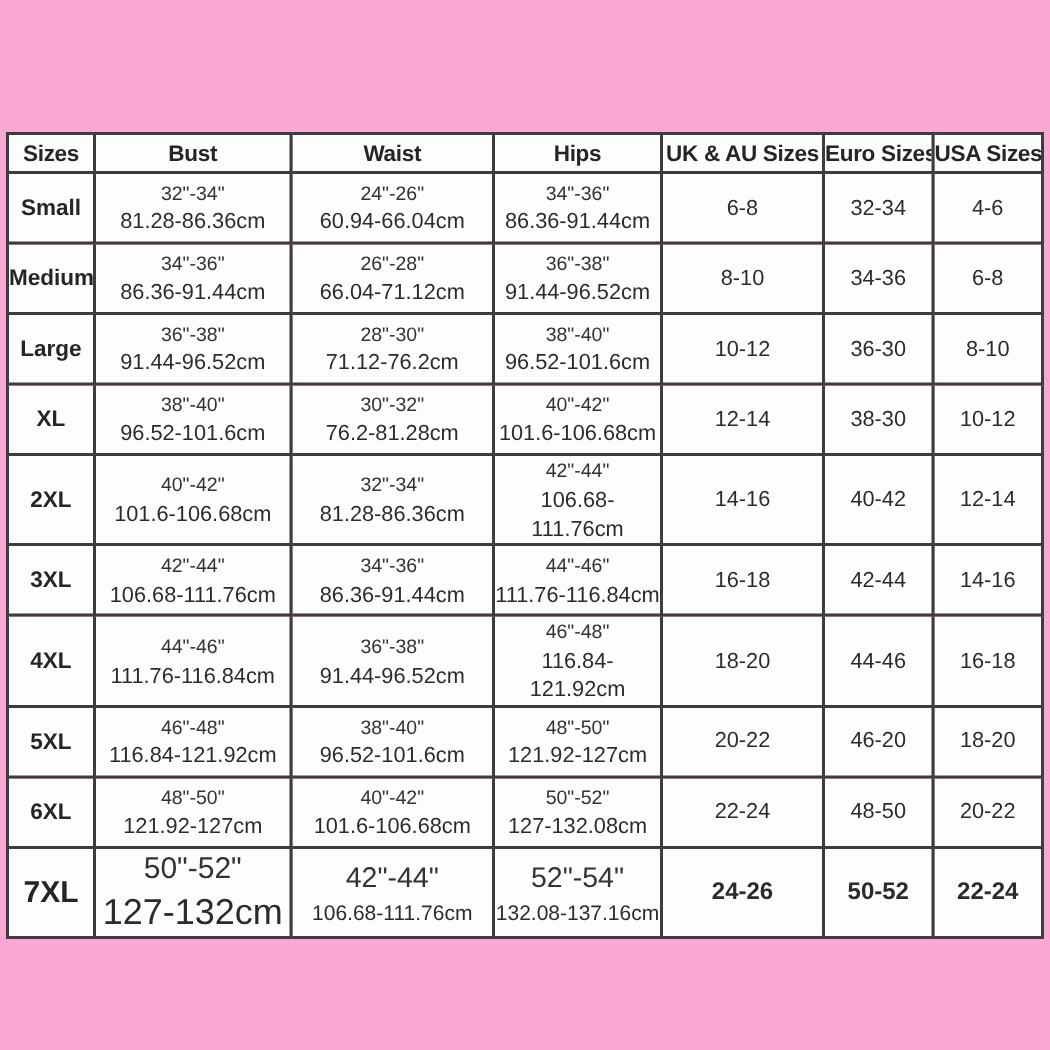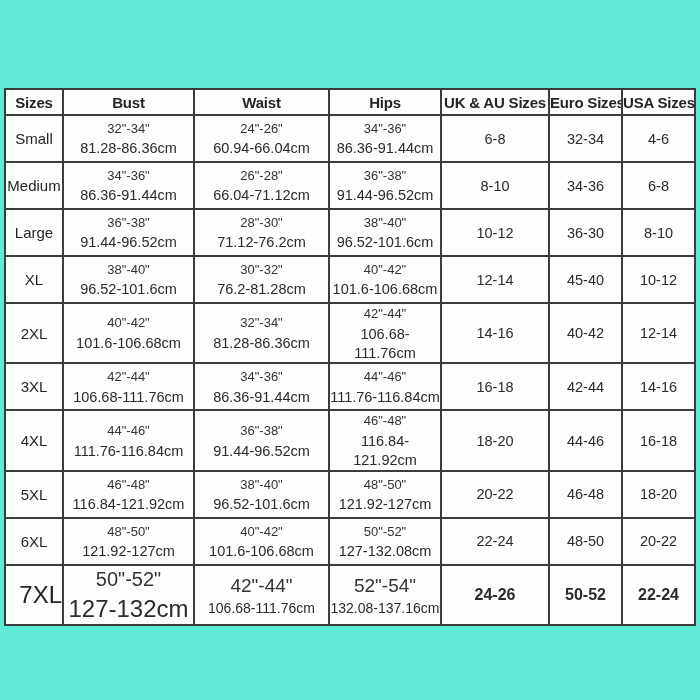--- a/index.html
+++ b/index.html
@@ -5,21 +5,21 @@
   html, body {
     margin: 0;
     padding: 0;
     background: #ffffff;
     font-family: "Liberation Sans", "DejaVu Sans", sans-serif;
   }
   .stage {
     position: relative;
     width: 700px;
     height: 700px;
-    background: #5eead4;
+    background: #f9a8d4;
     overflow: hidden;
   }
   table.size-chart {
     position: absolute;
     left: 4px;
     top: 88px;
     width: 690px;
     border-collapse: collapse;
     table-layout: fixed;
     color: #2b2b2b;
@@ -37,42 +37,42 @@
     font-size: 15px;
     font-weight: bold;
     white-space: nowrap;
     color: #252525;
     letter-spacing: -0.2px;
   }
   .size-chart tbody tr {
     height: 47px;
   }
   .size-label {
-    font-weight: normal;
+    font-weight: bold;
     font-size: 15px;
     color: #252525;
   }
   .in-line {
     font-size: 13px;
     line-height: 1.6;
     color: #333333;
   }
   .cm-line {
     font-size: 14.5px;
     line-height: 1.3;
     color: #2b2b2b;
   }
   .num {
     font-size: 14.5px;
     color: #2b2b2b;
     margin-left: 15px;
   }
   
   tr.emphasized { height: 71px; }
-  tr.emphasized .size-label { font-size: 24px; text-align: right; }
+  tr.emphasized .size-label { font-size: 20px; }
   tr.emphasized td[data-name="bust-cell"] .in-line { font-size: 20px; line-height: 1.35; }
   tr.emphasized td[data-name="bust-cell"] .cm-line { font-size: 24px; line-height: 1.3; }
   tr.emphasized td[data-name="waist-cell"] .in-line,
   tr.emphasized td[data-name="hips-cell"] .in-line { font-size: 19px; line-height: 1.4; }
   tr.emphasized td[data-name="waist-cell"] .cm-line,
   tr.emphasized td[data-name="hips-cell"] .cm-line { font-size: 14px; }
   tr.emphasized .num { font-size: 16px; font-weight: bold; }
 </style>
 </head>
 <body>
@@ -162,21 +162,21 @@
           </td>
           <td data-name="waist-cell">
             <div class="in-line" data-name="inches-value">30"-32"</div>
             <div class="cm-line" data-name="cm-value">76.2-81.28cm</div>
           </td>
           <td data-name="hips-cell">
             <div class="in-line" data-name="inches-value">40"-42"</div>
             <div class="cm-line" data-name="cm-value">101.6-106.68cm</div>
           </td>
           <td data-name="uk-au-cell" class="num">12-14</td>
-          <td data-name="euro-cell" class="num">45-40</td>
+          <td data-name="euro-cell" class="num">38-30</td>
           <td data-name="usa-cell" class="num">10-12</td>
         </tr>
         <tr data-name="table-row">
           <th data-name="size-label-cell" class="size-label">2XL</th>
           <td data-name="bust-cell">
             <div class="in-line" data-name="inches-value">40"-42"</div>
             <div class="cm-line" data-name="cm-value">101.6-106.68cm</div>
           </td>
           <td data-name="waist-cell">
             <div class="in-line" data-name="inches-value">32"-34"</div>
@@ -234,21 +234,21 @@
           </td>
           <td data-name="waist-cell">
             <div class="in-line" data-name="inches-value">38"-40"</div>
             <div class="cm-line" data-name="cm-value">96.52-101.6cm</div>
           </td>
           <td data-name="hips-cell">
             <div class="in-line" data-name="inches-value">48"-50"</div>
             <div class="cm-line" data-name="cm-value">121.92-127cm</div>
           </td>
           <td data-name="uk-au-cell" class="num">20-22</td>
-          <td data-name="euro-cell" class="num">46-48</td>
+          <td data-name="euro-cell" class="num">46-20</td>
           <td data-name="usa-cell" class="num">18-20</td>
         </tr>
         <tr data-name="table-row">
           <th data-name="size-label-cell" class="size-label">6XL</th>
           <td data-name="bust-cell">
             <div class="in-line" data-name="inches-value">48"-50"</div>
             <div class="cm-line" data-name="cm-value">121.92-127cm</div>
           </td>
           <td data-name="waist-cell">
             <div class="in-line" data-name="inches-value">40"-42"</div>

